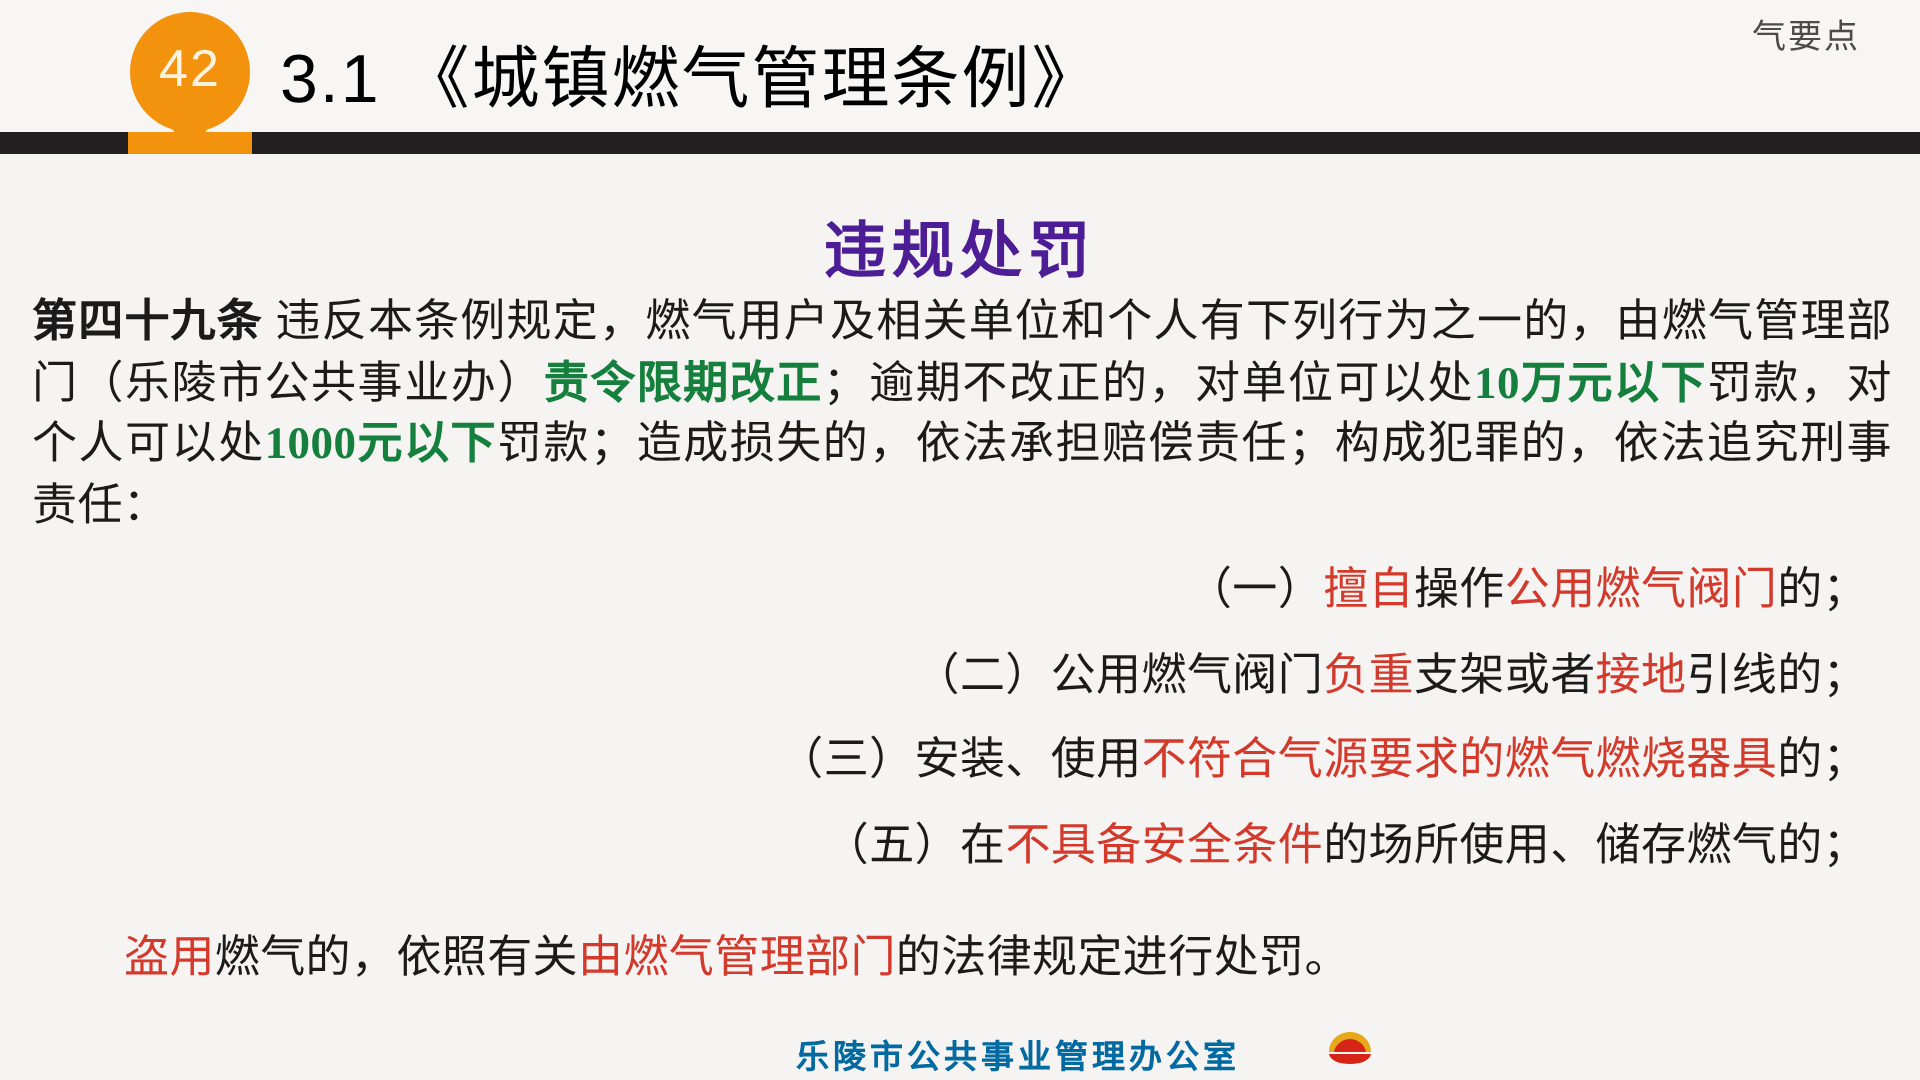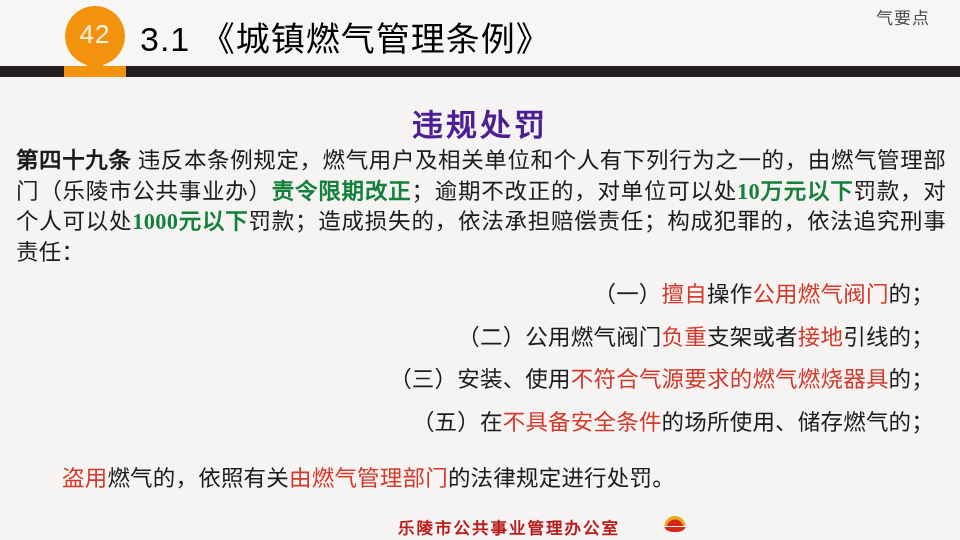--- a/index.html
+++ b/index.html
@@ -45,21 +45,21 @@
   .tail{margin:0;padding-left:46px;white-space:nowrap;}
   .spacer{height:14px;}
 
   .b{font-weight:bold;}
   .r{color:#d33a2c;}
   .rd{color:#15803d;font-weight:bold;}
   .r4{color:#e1554a;}
 
   
   .footer{position:absolute;left:0;bottom:0;width:960px;height:34px;}
-  .foot-left{position:absolute;left:398px;top:9px;font-size:16.5px;font-weight:bold;color:#b91c1c;
+  .foot-left{position:absolute;left:398px;top:9px;font-size:16.5px;font-weight:bold;color:#0369a1;
              letter-spacing:2px;font-family:Liberation Serif, serif;}
   .foot-right{position:absolute;left:690px;top:9px;font-size:16.5px;font-weight:bold;color:#c81f16;
               letter-spacing:1px;font-family:"Liberation Serif","DejaVu Serif",serif;}
   .petro{position:absolute;left:663px;top:8px;width:24px;height:20px;}
 </style>
 </head>
 <body>
 
 <div class="slide">
 

